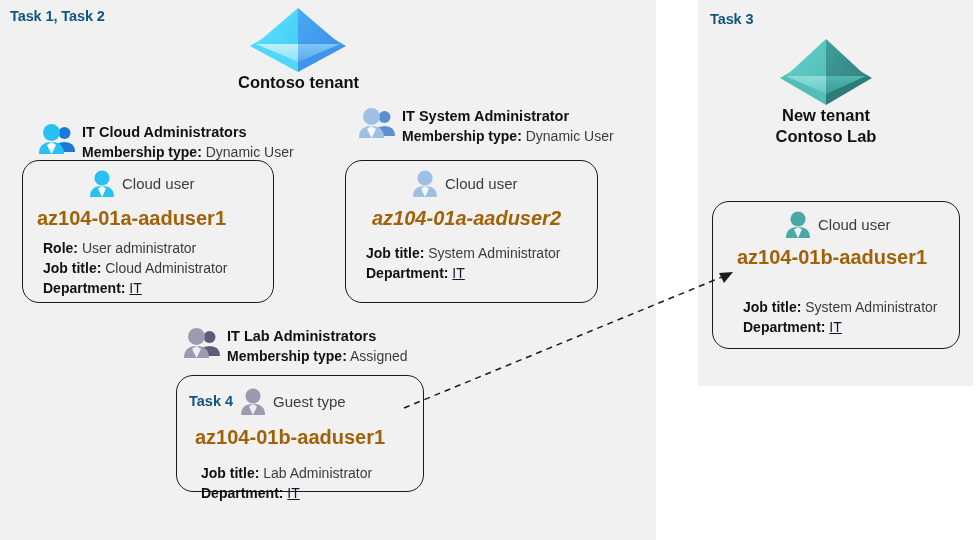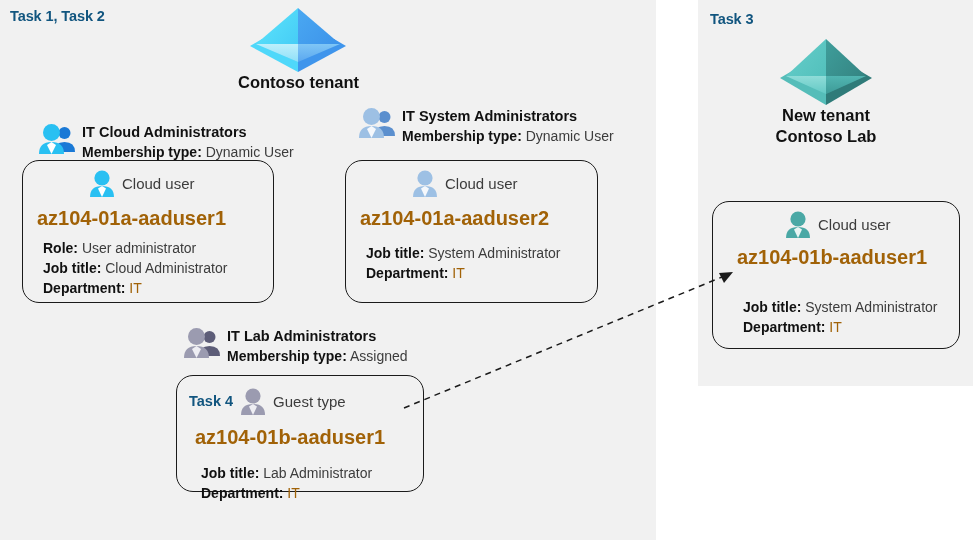--- a/index.html
+++ b/index.html
@@ -96,21 +96,21 @@
     white-space: nowrap;
   }
   .card .props {
     position: absolute;
     font-size: 14px;
     line-height: 1.42;
     color: #3c3c3c;
     white-space: nowrap;
   }
   .card .props b { color: #111; margin-left: 6px; }
-  .card .props .v-it { color: #a16207; }
+  .card .props .v-it { color: #0f172a; text-decoration: underline; }
 
   .inline-task {
     color: #11557f;
     font-weight: bold;
     font-size: 14.5px;
   }
 
   svg.icon { display: block; }
   .arrow-layer {
     position: absolute;
@@ -237,37 +237,37 @@
     <span>
       <svg class="icon" width="38" height="34" viewBox="0 0 38 34" aria-hidden="true">
         <circle cx="26.5" cy="11" r="6" fill="#5b8fce"></circle>
         <path d="M16 30 q0-10 10.5-10 T37 30 z" fill="#5b8fce"></path>
         <circle cx="13.5" cy="10.5" r="8.5" fill="#9dc0e4"></circle>
         <path d="M1 32 q0-12 12.5-12 T26 32 z" fill="#9dc0e4"></path>
         <path d="M13.5 20 l4.5 3 -4.5 9 -4.5-9 z" fill="#f5f8fc"></path>
       </svg>
     </span>
     <div class="gtext">
-      <div class="gname">IT System Administrators</div>
+      <div class="gname">IT System Administrator</div>
       <div class="gmeta"><b>Membership type:</b> <span>Dynamic User</span></div>
     </div>
   </div>
 
   <div class="card" style="left:345px; top:160px; width:253px; height:143px;">
     <div class="card-head" style="left:66px; top:8px;">
       <span>
         <svg class="icon" width="26" height="28" viewBox="0 0 26 28" aria-hidden="true">
           <circle cx="13" cy="9" r="7.6" fill="#9dc0e4"></circle>
           <path d="M1 28 q0-11 12-11 t12 11 z" fill="#9dc0e4"></path>
           <path d="M13 17 l4 2.6 -4 8.4 -4-8.4 z" fill="#f5f8fc"></path>
         </svg>
       </span>
       <span class="utype">Cloud user</span>
     </div>
-    <div class="uname" style="left:14px; top:46px;">az104-01a-aaduser2</div>
+    <div class="uname" style="left:26px; top:46px;font-style:italic;">az104-01a-aaduser2</div>
     <div class="props" style="left:14px; top:83px;">
       <div><b>Job title:</b> <span>System Administrator</span></div>
       <div><b>Department:</b> <span class="v-it">IT</span></div>
     </div>
   </div>
 
   <div class="group" style="left:183px; top:326px;">
     <span>
       <svg class="icon" width="38" height="34" viewBox="0 0 38 34" aria-hidden="true">
         <circle cx="26.5" cy="11" r="6" fill="#5d5d78"></circle>

